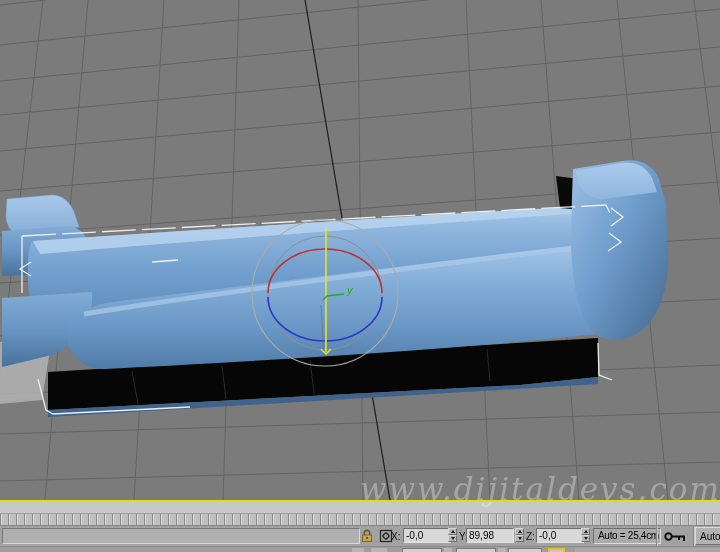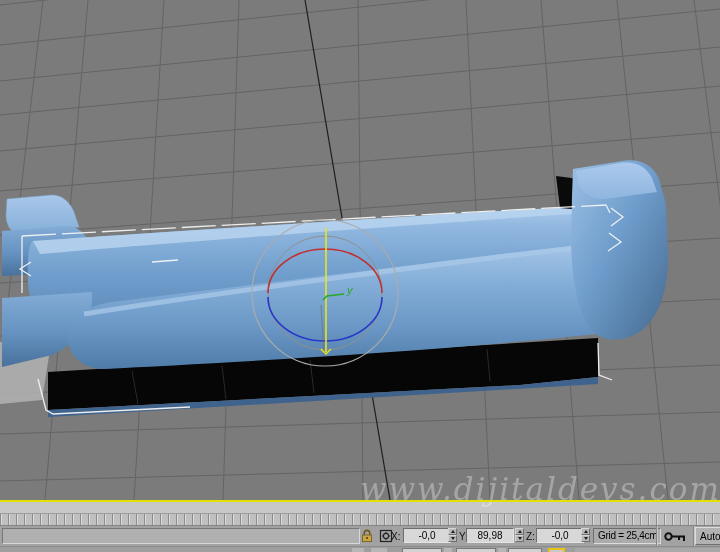--- a/index.html
+++ b/index.html
@@ -21,21 +21,21 @@
     border-bottom:1px solid #848484;}
   .status-row{position:absolute;left:0;top:26px;width:720px;height:20px;background:#a2a2a2;}
   .partial-row{position:absolute;left:0;top:46px;width:720px;height:6px;background:#9e9e9e;border-top:1px solid #8a8a8a;}
   .prompt-line{position:absolute;left:2px;top:2px;width:350px;height:14px;background:#b0b0b0;
     border:1px solid;border-color:#777 #d8d8d8 #d8d8d8 #777;font-size:10px;color:#222;padding:0 3px;
     font-family:"Liberation Sans",sans-serif;}
   .icon-btn{position:absolute;top:2px;width:16px;height:16px;display:flex;align-items:center;justify-content:center;}
   .coord-label{position:absolute;top:5px;font-size:10px;color:#111;}
   .coord-field{position:absolute;top:2px;width:42px;height:13px;background:#d8d8d8;
     border:1px solid;border-color:#6e6e6e #e4e4e4 #e4e4e4 #6e6e6e;
-    font-size:10px;font-family:"Liberation Sans",sans-serif;color:#000;padding:0 2px;text-align:center;}
+    font-size:10px;font-family:"Liberation Sans",sans-serif;color:#000;padding:0 2px;}
   .spinner{position:absolute;top:2px;width:9px;height:15px;}
   .spin-btn{width:9px;height:7px;background:#b8b8b8;border:1px solid;border-color:#d6d6d6 #6f6f6f #6f6f6f #d6d6d6;
     box-sizing:border-box;display:flex;align-items:center;justify-content:center;}
   .tri-up{width:0;height:0;border-left:2.5px solid transparent;border-right:2.5px solid transparent;border-bottom:3.5px solid #1c1c1c;}
   .tri-down{width:0;height:0;border-left:2.5px solid transparent;border-right:2.5px solid transparent;border-top:3.5px solid #1c1c1c;}
   .grid-box{position:absolute;left:588px;top:2px;width:62px;height:13px;background:#ababab;
     border:1px solid;border-color:#6e6e6e #dcdcdc #dcdcdc #6e6e6e;
     font-size:10px;letter-spacing:-0.3px;color:#000;padding:1px 0 0 4px;white-space:nowrap;overflow:hidden;}
   .vdiv{position:absolute;top:0;width:1px;height:20px;background:#878787;}
   .vdiv:after{content:"";position:absolute;left:1px;top:0;width:1px;height:20px;background:#c8c8c8;}
@@ -231,21 +231,21 @@
     <input class="coord-field" style="left: 536px;" readonly="" value="-0,0">
     <div class="spinner" style="left:581px;">
       <div class="spin-btn">
           <div class="tri-up"></div>
         </div>
       <div class="spin-btn">
           <div class="tri-down"></div>
         </div>
     </div>
 
-    <div class="grid-box" style="left:593px;">Grid = 25,4cm</div>
+    <div class="grid-box" style="left:593px;">Auto = 25,4cm</div>
 
     <div class="vdiv" style="left:656px;"></div>
 
     <div class="key-btn">
       <svg width="24" height="11" viewBox="0 0 24 11">
         <circle cx="4.5" cy="5.5" r="3.2" fill="none" stroke="#111" stroke-width="2"></circle>
         <line x1="7.7" y1="5.5" x2="21" y2="5.5" stroke="#111" stroke-width="2"></line>
         <line x1="15" y1="5.5" x2="15" y2="9" stroke="#111" stroke-width="2"></line>
         <line x1="20" y1="5.5" x2="20" y2="10" stroke="#111" stroke-width="2"></line>
       </svg>

